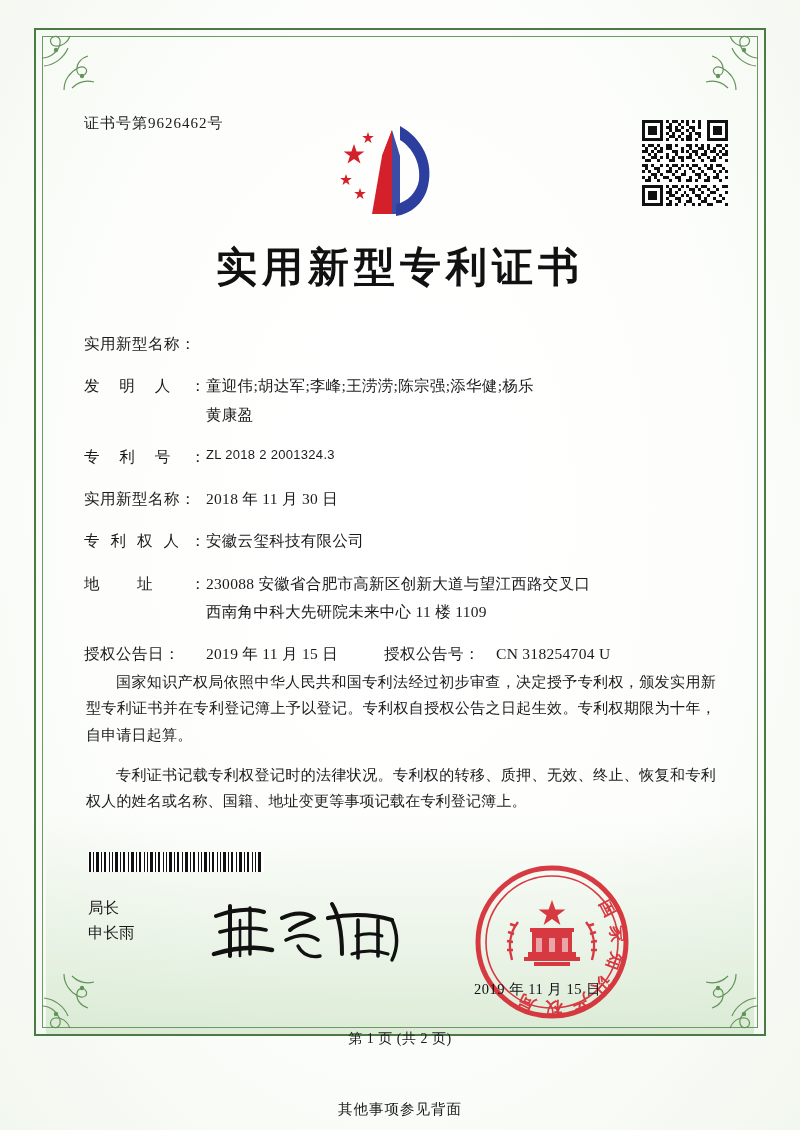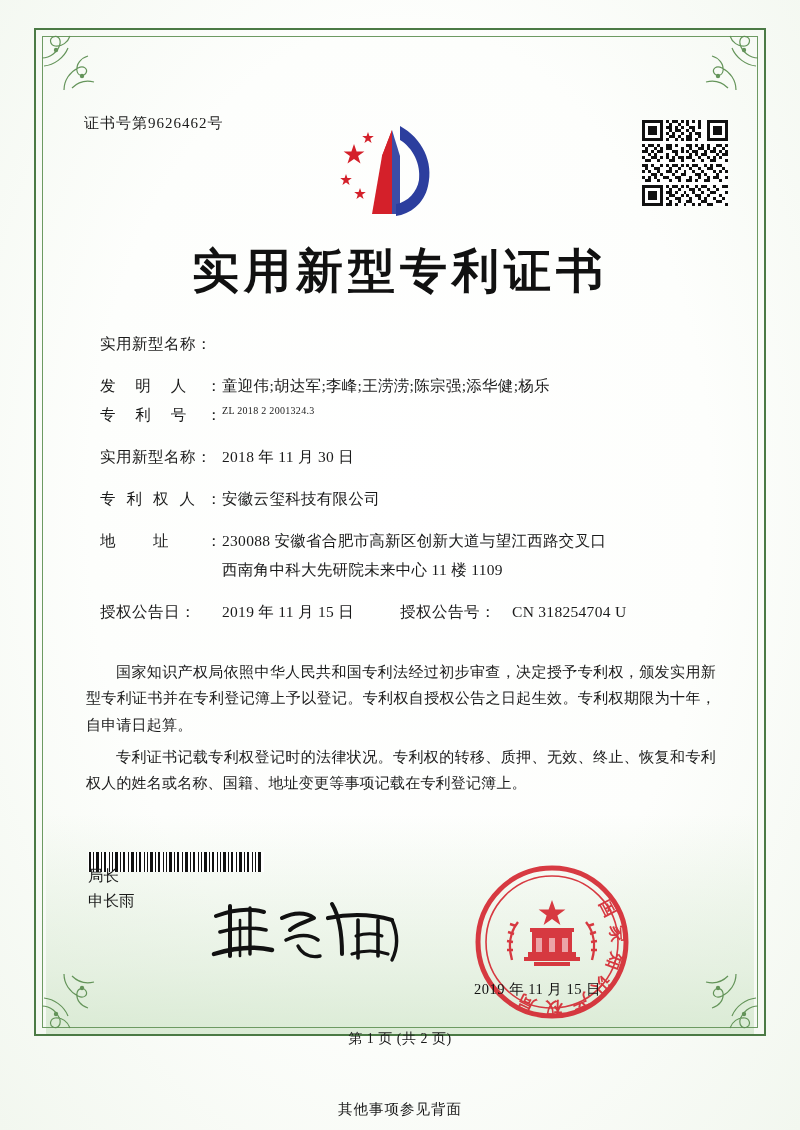--- a/index.html
+++ b/index.html
@@ -96,56 +96,55 @@
   }
   .qr svg { display:block; width:100%; height:100%; }
 
   
   .title {
     position: absolute;
     left: 0; right: 0;
     top: 240px;
     text-align: center;
     font-family: "DejaVu Serif", serif;
-    font-size: 47px;
+    font-size: 41px;
     font-weight: bold;
     letter-spacing: 5px;
     color: #111;
   }
 
   
   .fields {
     position: absolute;
     left: 84px;
     top: 332px;
     width: 640px;
     font-size: 15.5px;
     line-height: 1.5;
-    margin-left: 16px;
   }
   .row {
     display: flex;
     align-items: flex-start;
     margin-bottom: 19px;
   }
   .row.tight { margin-bottom: 5px; }
   .lbl {
     flex: 0 0 122px;
     white-space: nowrap;
     letter-spacing: .5px;
   }
   .lbl.spread {
     display: flex;
     justify-content: space-between;
   }
   .val {
     flex: 1 1 auto;
     letter-spacing: .3px;
   }
-  .val.mono { font-family: Liberation Serif, serif; font-size: 10px; }
+  .val.mono { font-family: Liberation Sans, sans-serif; font-size: 13px; }
   .cont {
     margin-left: 122px;
     letter-spacing: .3px;
     margin-bottom: 19px;
   }
   .two-col {
     display: flex;
     margin-bottom: 19px;
     font-family: Liberation Serif, serif;
   }
@@ -163,40 +162,40 @@
   .paras {
     position: absolute;
     left: 86px;
     top: 655px;
     width: 630px;
     font-size: 15px;
     line-height: 1.75;
     text-align: justify;
   }
   .paras p {
-    margin: 4px 0 6px 0;
+    margin: 14px 0 6px 0;
     text-indent: 2em;
     letter-spacing: .2px;
   }
 
   
   .barcode {
     position: absolute;
     left: 88px;
     top: 852px;
     width: 176px;
     height: 20px;
   }
   .barcode svg { display: block; width: 100%; height: 100%; }
 
   
   .sig-label {
     position: absolute;
     left: 88px;
-    top: 864px;
+    top: 896px;
     font-size: 15.5px;
     line-height: 1.6;
     font-family: Liberation Serif, serif;
   }
   .sig-hand {
     position: absolute;
     left: 206px;
     top: 896px;
     width: 200px;
     height: 70px;
@@ -522,20 +521,21 @@
 
     <div class="row tight">
       <div class="lbl spread">
         <span>发</span>
         <span>明</span>
         <span>人</span>
         <span>：</span>
       </div>
       <div class="val">童迎伟;胡达军;李峰;王涝涝;陈宗强;添华健;杨乐</div>
     </div>
+    <div class="cont">黄康盈</div>
 
     <div class="row">
       <div class="lbl spread">
         <span>专</span>
         <span>利</span>
         <span>号</span>
         <span>：</span>
       </div>
       <div class="val mono">ZL 2018 2 2001324.3</div>
     </div>

